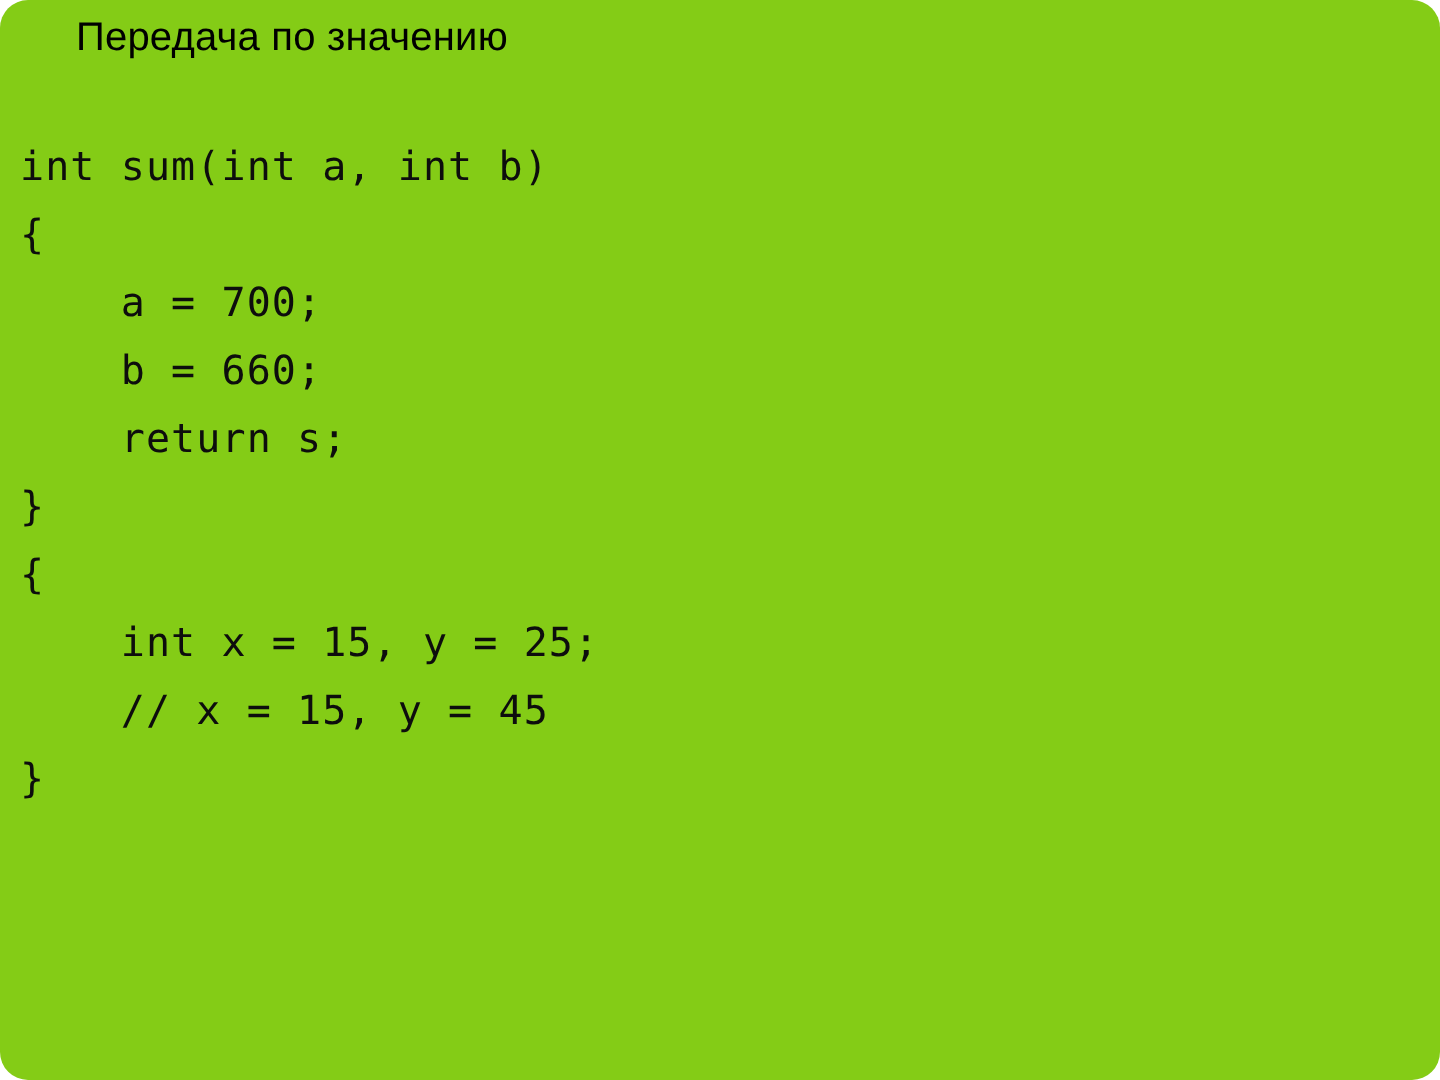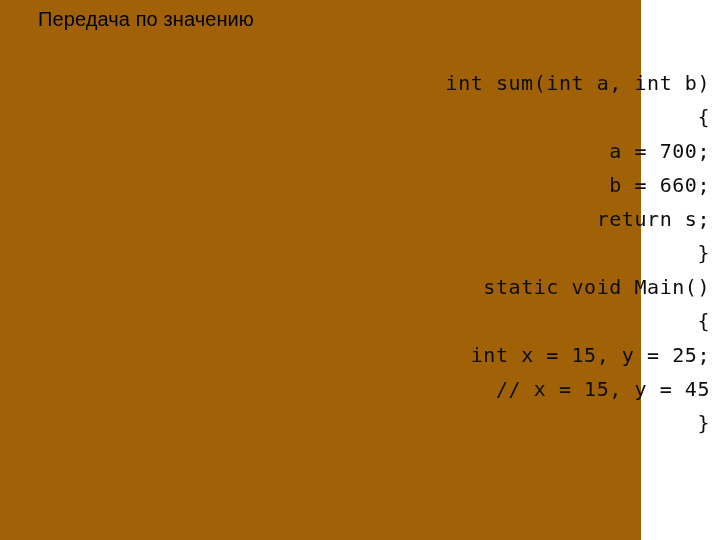--- a/index.html
+++ b/index.html
@@ -9,23 +9,24 @@
   body {
     width: 720px;
     height: 540px;
     background: #ffffff;
     overflow: hidden;
     font-family: "Liberation Sans", sans-serif;
     -webkit-font-smoothing: antialiased;
   }
   #slide {
     position: relative;
-    width: 641px;
+    width: 720px;
     height: 540px;
-    background: #a16207;
+    background: #84cc16;
+    border-radius: 14px;
   }
   #slide-title {
     position: absolute;
     left: 38px;
     top: 6px;
     font-family: "Liberation Sans", sans-serif;
     font-size: 20px;
     font-weight: 400;
     line-height: 26px;
     color: #000000;
@@ -39,37 +40,35 @@
     width: 700px;
   }
   .code-line {
     font-family: "DejaVu Sans Mono", "Liberation Mono", monospace;
     font-size: 20px;
     line-height: 34px;
     height: 34px;
     color: #0d0d0d;
     white-space: pre;
     letter-spacing: 0.55px;
-    text-align: right;
   }
 </style>
 </head>
 <body>
 
 <div id="slide">
 
   <div id="slide-title">Передача по значению</div>
 
   <div id="code-block">
     <div class="code-line">int sum(int a, int b)</div>
     <div class="code-line">{</div>
     <div class="code-line">    a = 700;</div>
     <div class="code-line">    b = 660;</div>
     <div class="code-line">    return s;</div>
     <div class="code-line">}</div>
-    <div class="code-line">static void Main()</div>
     <div class="code-line">{</div>
     <div class="code-line">    int x = 15, y = 25;</div>
     <div class="code-line">    // x = 15, y = 45</div>
     <div class="code-line">}</div>
   </div>
 
 </div>
 
 </body></html>

